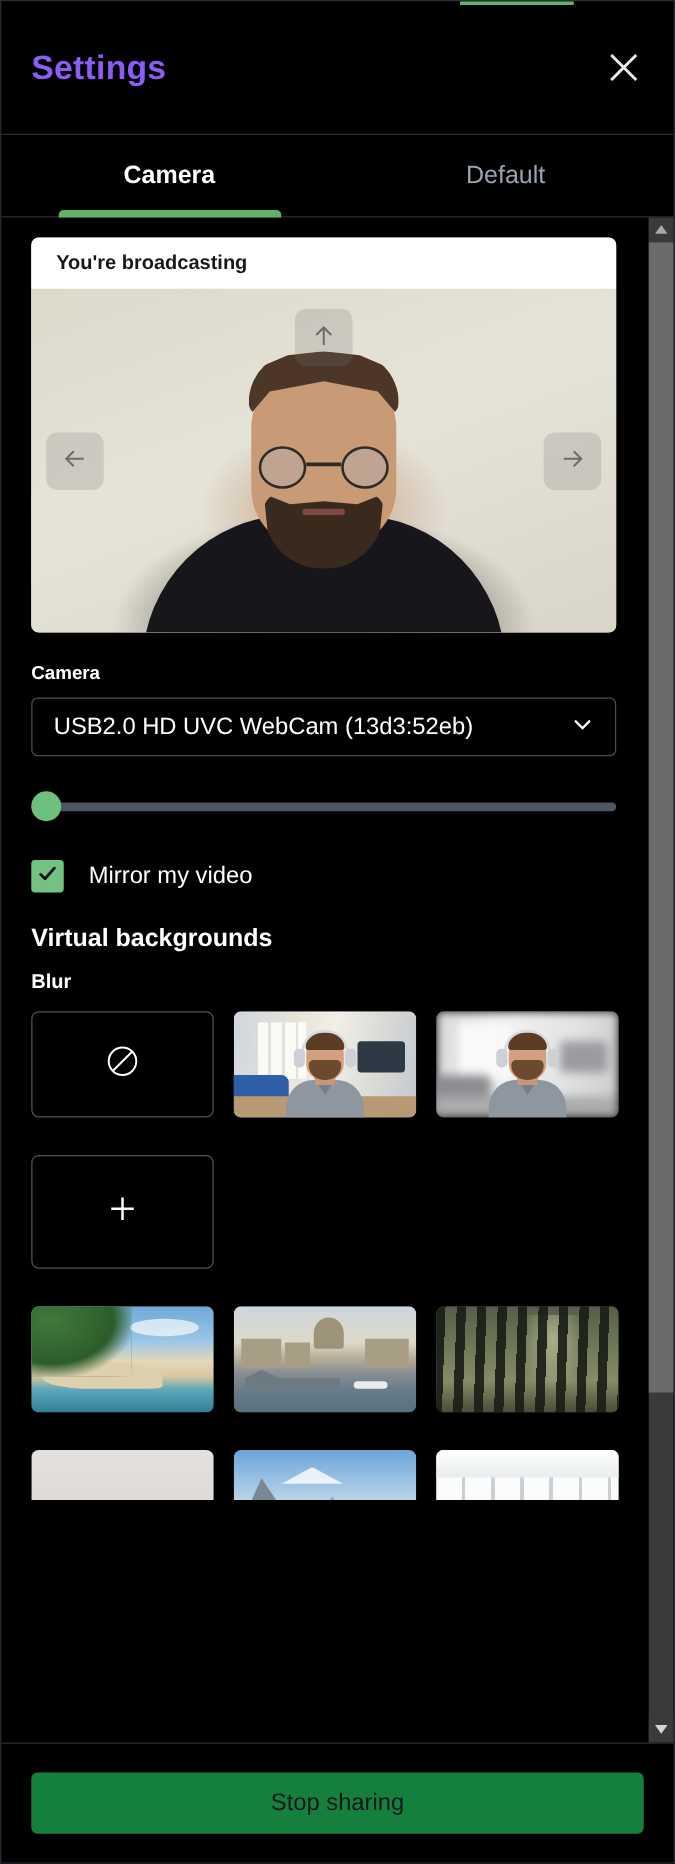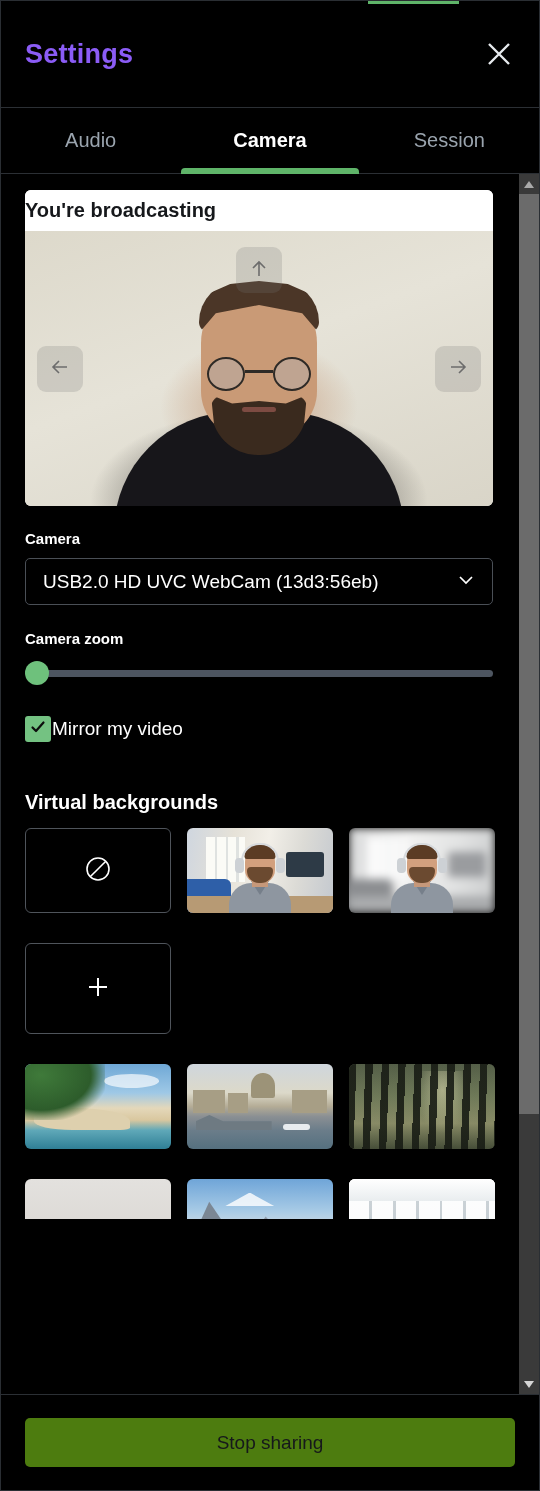--- a/index.html
+++ b/index.html
@@ -125,22 +125,22 @@
     width: 468px;
     border-radius: 6px;
     overflow: hidden;
     background: #ffffff;
     margin-bottom: 24px;
   }
   .preview-banner {
     height: 41px;
     display: flex;
     align-items: center;
-    padding-left: 0;
-    font-size: 20px;
+    padding-left: 20px;
+    font-size: 16px;
     font-weight: bold;
     color: #16181b;
     background: #ffffff;
   }
   .preview-video {
     position: relative;
     height: 275px;
     background:
       radial-gradient(ellipse 60% 55% at 50% 98%, #1e1c1b 0%, rgba(30,28,27,0) 60%),
       radial-gradient(ellipse 34% 40% at 50% 64%, #c8a183 0%, rgba(200,161,131,0) 62%),
@@ -313,22 +313,22 @@
     width: 24px;
     height: 24px;
     border-radius: 50%;
     background: #6ec17c;
   }
 
   
   .check-row {
     display: flex;
     align-items: center;
-    gap: 1px;
-    margin-bottom: 49px;
+    gap: 20px;
+    margin-bottom: 26px;
     cursor: pointer;
     width: fit-content;
   }
   .checkbox {
     width: 26px;
     height: 26px;
     border-radius: 3px;
     background: #74c282;
     display: flex;
     align-items: center;
@@ -608,21 +608,21 @@
     height: 96px;
     border-top: 1px solid #2b2f34;
     display: flex;
     align-items: center;
     justify-content: center;
     padding: 0 24px;
   }
   .stop-btn {
     width: 492px;
     height: 49px;
-    background: #4d7c0f;
+    background: #15803d;
     color: #16181b;
     border: none;
     border-radius: 5px;
     font-size: 19px;
     font-family: "Liberation Sans", sans-serif;
     cursor: pointer;
   }
 </style>
 </head>
 <body>
@@ -636,23 +636,22 @@
     <button class="close-btn">
       <span>
         <svg width="26" height="26" viewBox="0 0 26 26">
           <path d="M3 3 L23 23 M23 3 L3 23" stroke="#e7eaee" stroke-width="2.4" fill="none"></path>
         </svg>
       </span>
     </button>
   </div>
 
   <div class="tabs">
-    <button class="tab">Audio</button>
     <button class="tab active">Camera</button>
-    <button class="tab">Session</button>
+    <button class="tab">Default</button>
   </div>
 
   <div class="body-wrap">
     <div class="content">
 
       <div class="preview-card">
         <div class="preview-banner">You're broadcasting</div>
         <div class="preview-video">
           <div class="pv-shoulders"></div>
           <div class="pv-neck"></div>
@@ -685,47 +684,47 @@
               <svg width="22" height="22" viewBox="0 0 22 22">
                 <path d="M4 11 L18 11 M12 5 L18 11 L12 17" stroke="#6c6c6c" stroke-width="1.6" fill="none"></path>
               </svg>
             </span>
           </button>
         </div>
       </div>
 
       <div class="field-label">Camera</div>
       <div class="select-box">
-        <div class="select-value">USB2.0 HD UVC WebCam (13d3:56eb)</div>
+        <div class="select-value">USB2.0 HD UVC WebCam (13d3:52eb)</div>
         <span class="chev">
           <svg width="20" height="20" viewBox="0 0 20 20">
             <path d="M4 7 L10 13 L16 7" stroke="#ffffff" stroke-width="1.7" fill="none"></path>
           </svg>
         </span>
       </div>
 
-      <div class="field-label">Camera zoom</div>
       <div class="slider-row">
         <div class="slider-track"></div>
         <div class="slider-thumb"></div>
       </div>
 
       <div class="check-row">
         <div class="checkbox">
           <span>
             <svg width="18" height="18" viewBox="0 0 18 18">
               <path d="M3.5 9.5 L7 13 L14.5 4.5" stroke="#0d0d0d" stroke-width="2.2" fill="none" stroke-linecap="round" stroke-linejoin="round"></path>
             </svg>
           </span>
         </div>
         <div class="check-label">Mirror my video</div>
       </div>
 
       <div class="section-title">Virtual backgrounds</div>
 
+      <div class="sub-title">Blur</div>
       <div class="thumb-grid">
         <div class="thumb outline">
           <span>
             <svg width="28" height="28" viewBox="0 0 28 28">
               <circle cx="14" cy="14" r="11" stroke="#ffffff" stroke-width="1.6" fill="none"></circle>
               <path d="M6.2 21.8 L21.8 6.2" stroke="#ffffff" stroke-width="1.6"></path>
             </svg>
           </span>
         </div>
         <div class="thumb">

